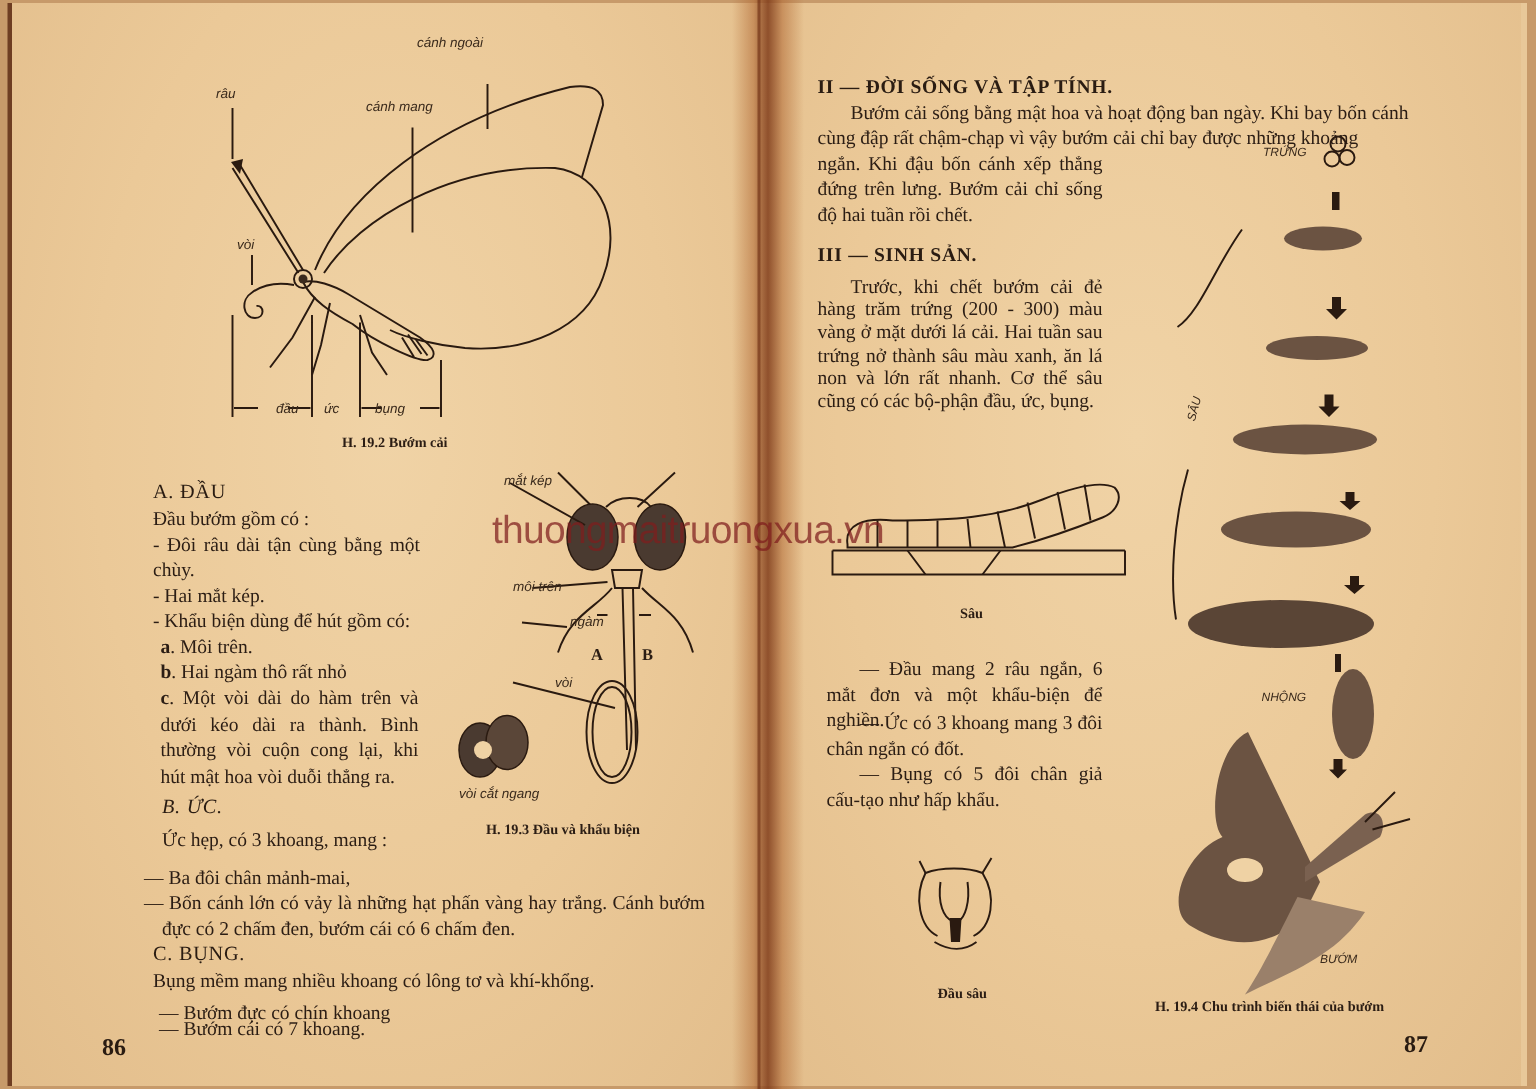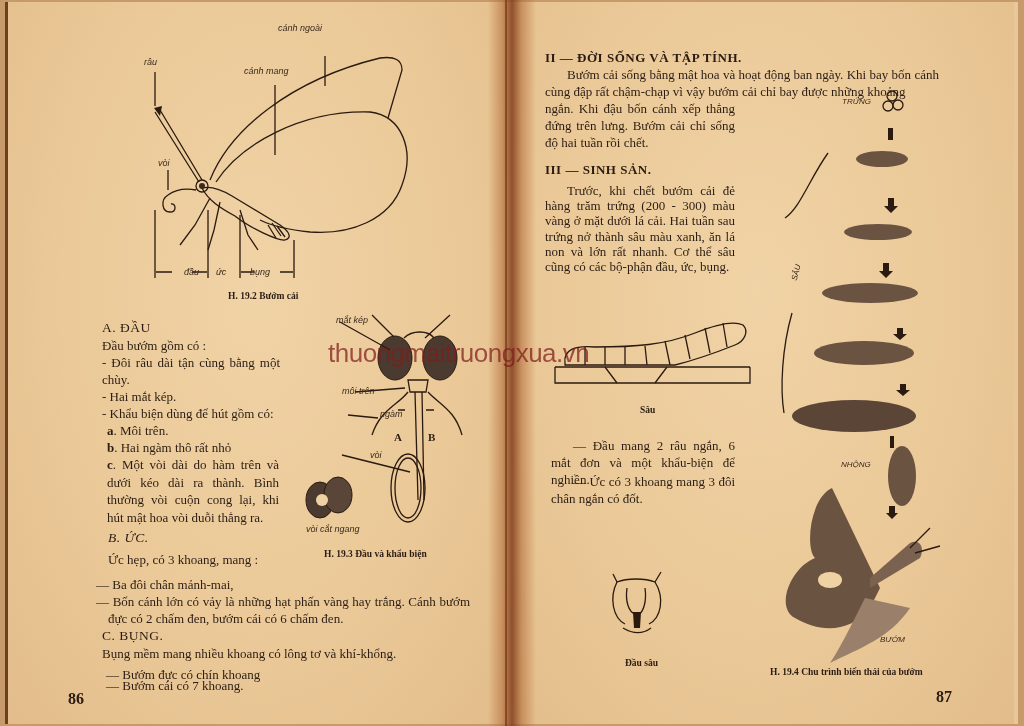--- a/index.html
+++ b/index.html
@@ -141,20 +141,21 @@
   <svg style="left:555px;top:315px;" width="200" height="70" viewBox="0 0 200 70">
     <path class="ink" d="M10 48 C8 35,20 30,40 32 C80 32,110 30,140 18 C160 10,178 5,188 10 C194 16,190 26,180 30 C160 38,140 45,120 50 L10 50 Z"></path>
     <path class="ink" stroke-width="0.8" d="M30 32 L30 50 M50 32 L50 50 M70 32 L70 50 M90 31 L92 50 M110 26 L115 50 M130 20 L135 44 M150 13 L155 38 M168 8 L172 32"></path>
     <path class="ink" d="M0 52 L195 52 M0 52 L0 68 L195 68 L195 52"></path>
     <path class="ink" stroke-width="0.8" d="M50 52 L62 68 M112 52 L100 68"></path>
   </svg>
   <div class="abs caption" style="left:640px;top:405px;">Sâu</div>
 
   <div class="abs txt justify indent" style="left:551px;top:437px;width:184px;">— Đầu mang 2 râu ngắn, 6 mắt đơn và một khẩu-biện để nghiền.</div>
   <div class="abs txt justify indent" style="left:551px;top:473px;width:184px;">— Ức có 3 khoang mang 3 đôi chân ngắn có đốt.</div>
+  <div class="abs txt justify indent" style="left:551px;top:507px;width:184px;">— Bụng có 5 đôi chân giả cấu-tạo như hấp khẩu.</div>
 
   <svg style="left:605px;top:568px;" width="70" height="70" viewBox="0 0 70 70">
     <path class="ink" d="M8 6 L12 14 C22 10,40 10,50 14 L56 4"></path>
     <path class="ink" d="M12 14 C4 30,8 50,20 56 M50 14 C60 30,56 50,44 56"></path>
     <path class="ink" d="M22 20 C20 34,24 44,30 46 M40 20 C42 34,38 44,34 46"></path>
     <path d="M28 44 L36 44 L35 60 L29 60 Z" fill="#2a1a10"></path>
     <path class="ink" d="M18 60 C28 66,38 66,46 60"></path>
   </svg>
   <div class="abs caption" style="left:625px;top:658px;">Đầu sâu</div>
 

